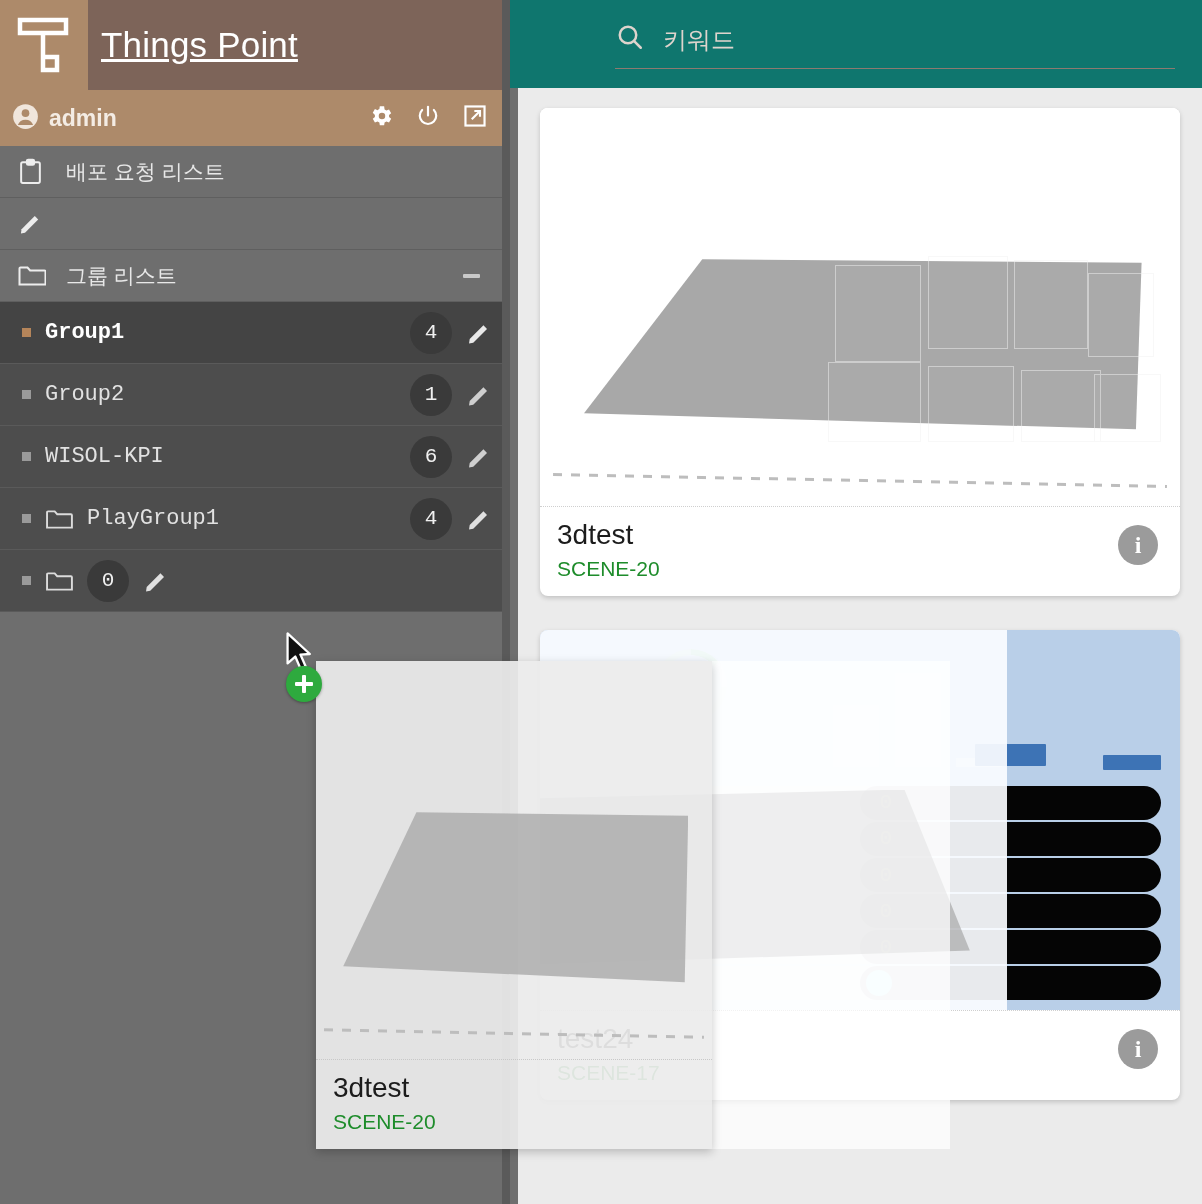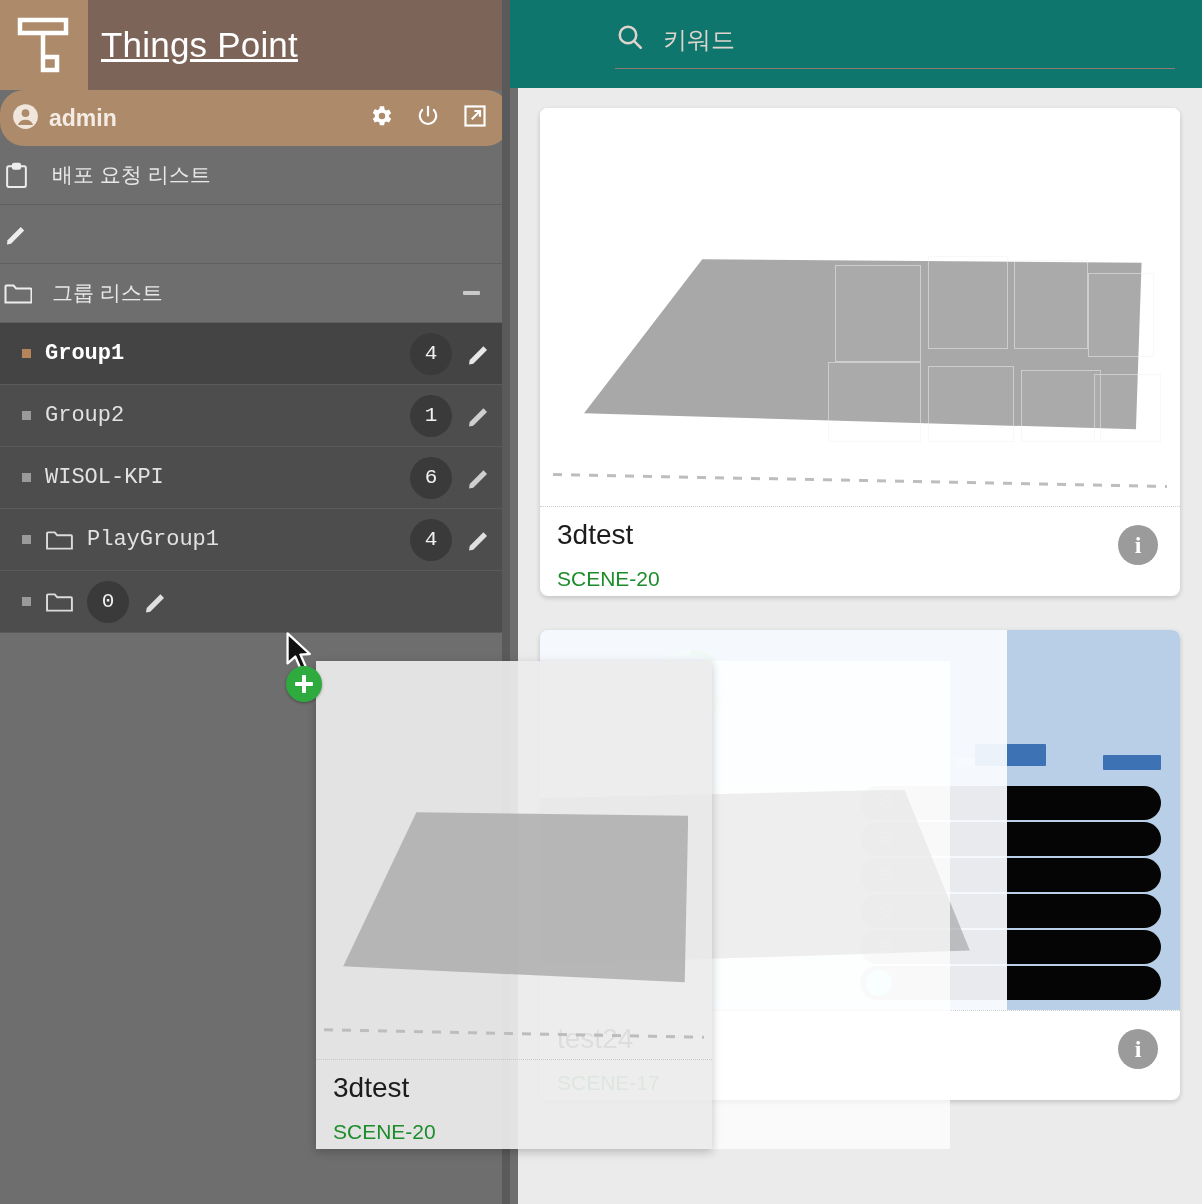--- a/index.html
+++ b/index.html
@@ -26,30 +26,30 @@
   .brand-title-wrap {
     flex: 1; height: 90px; background: #7d6459;
     display: flex; align-items: center; padding-left: 13px;
   }
   .brand-title {
     color: #ffffff; font-size: 35px; font-weight: 400; letter-spacing: .2px; text-decoration: underline;
   }
 
   .admin-bar {
     height: 56px; background: #ad8a6a;
-    display: flex; align-items: center; padding: 0 22px 0 12px; border-radius: 24px;
+    display: flex; align-items: center; padding: 0 22px 0 12px;
   }
   .admin-left { display: flex; align-items: center; gap: 10px; flex: 1; }
   .admin-name { color: #f4ece4; font-size: 23px; font-weight: 700; }
   .admin-icons { display: flex; align-items: center; gap: 21px; }
 
   .menu-row {
-    height: 59px; background: #6e6e6e;
+    height: 52px; background: #6e6e6e;
     border-bottom: 1px solid #5f5f5f;
-    display: flex; align-items: center; padding-left: 4px;
+    display: flex; align-items: center; padding-left: 18px;
     color: #e8e8e8; font-size: 21px;
   }
   .menu-row .m-icon { width: 40px; display: flex; align-items: center; }
   .menu-row .m-label { flex: 1; padding-left: 8px; }
   .collapse-dash {
     width: 17px; height: 4px; background: #c9c9c9; margin-right: 30px; border-radius: 1px;
   }
 
   .group-section { position: relative; font-family: Liberation Mono, monospace; }
   .group-accent {
@@ -112,21 +112,21 @@
   }
   #card-1 { top: 20px; height: 488px; }
   #card-2 { top: 542px; height: 470px; }
   .card-thumb { position: relative; width: 100%; height: 398px; overflow: hidden; background: #fff; }
   .card-foot {
     position: relative; height: 90px;
     border-top: 1px dotted #cfcfcf;
     padding: 13px 0 0 17px;
   }
   .card-title { font-size: 28px; color: #1c1c1c; line-height: 1.05; }
-  .card-sub { font-size: 21px; color: #1e8c2b; margin-top: 18px; }
+  .card-sub { font-size: 21px; color: #1e8c2b; margin-top: 8px; }
   .info-badge {
     position: absolute; right: 22px; top: 18px;
     width: 40px; height: 40px; border-radius: 50%;
     background: #9b9b9b; color: #ffffff;
     display: flex; align-items: center; justify-content: center;
     font-size: 24px; font-weight: 700; font-family: "Liberation Serif", serif;
   }
 
   
   .scene3d { position: absolute; inset: 0; background: #fff; }

